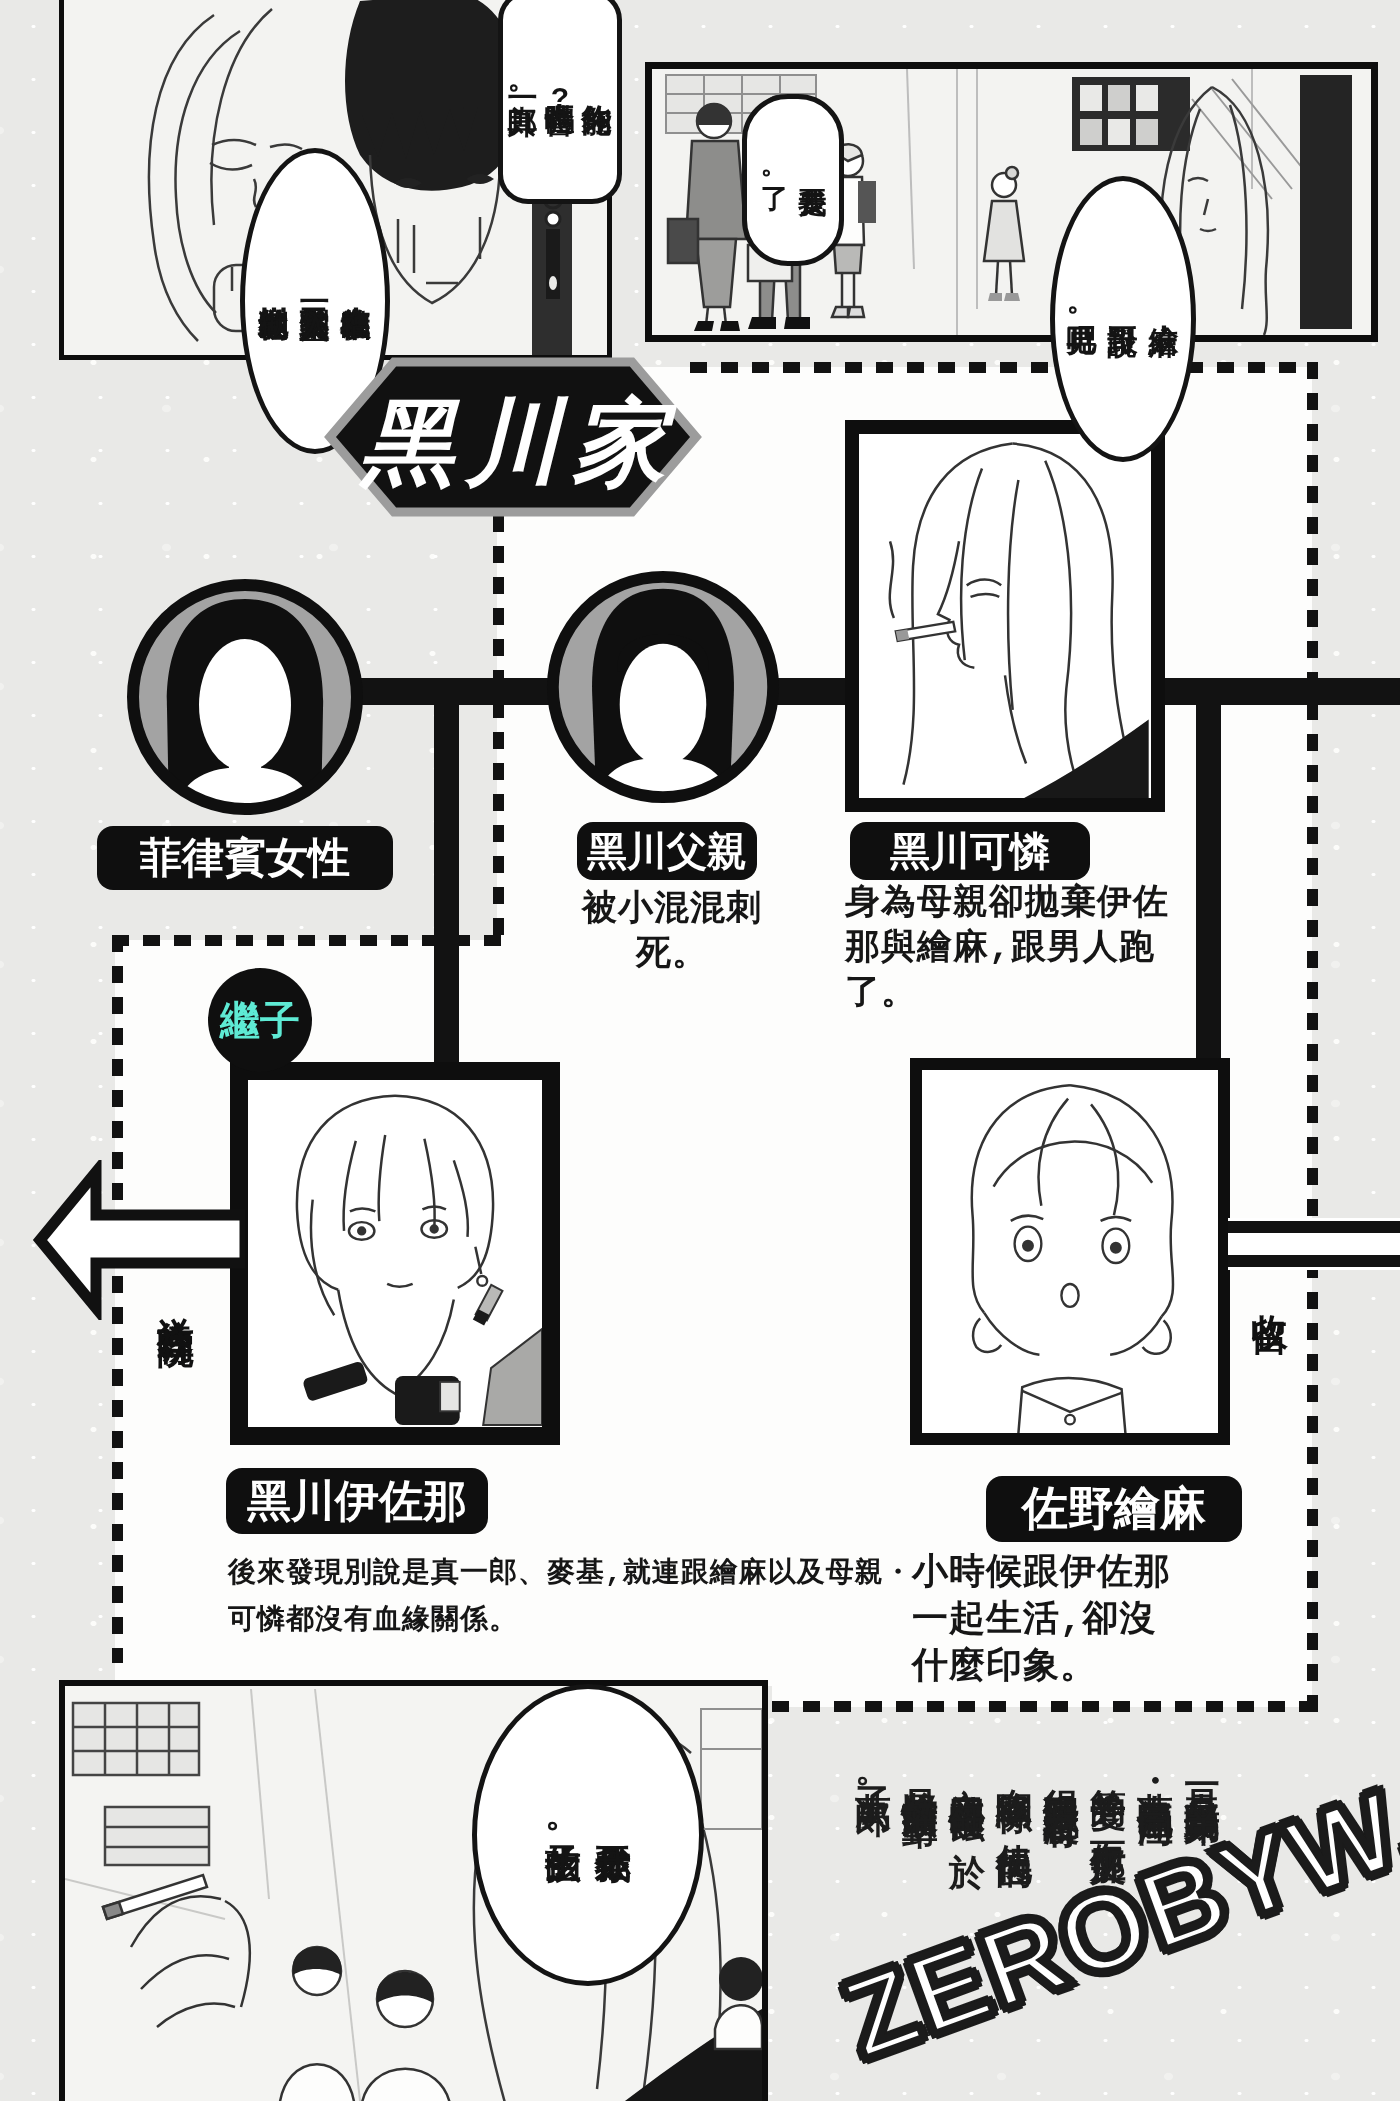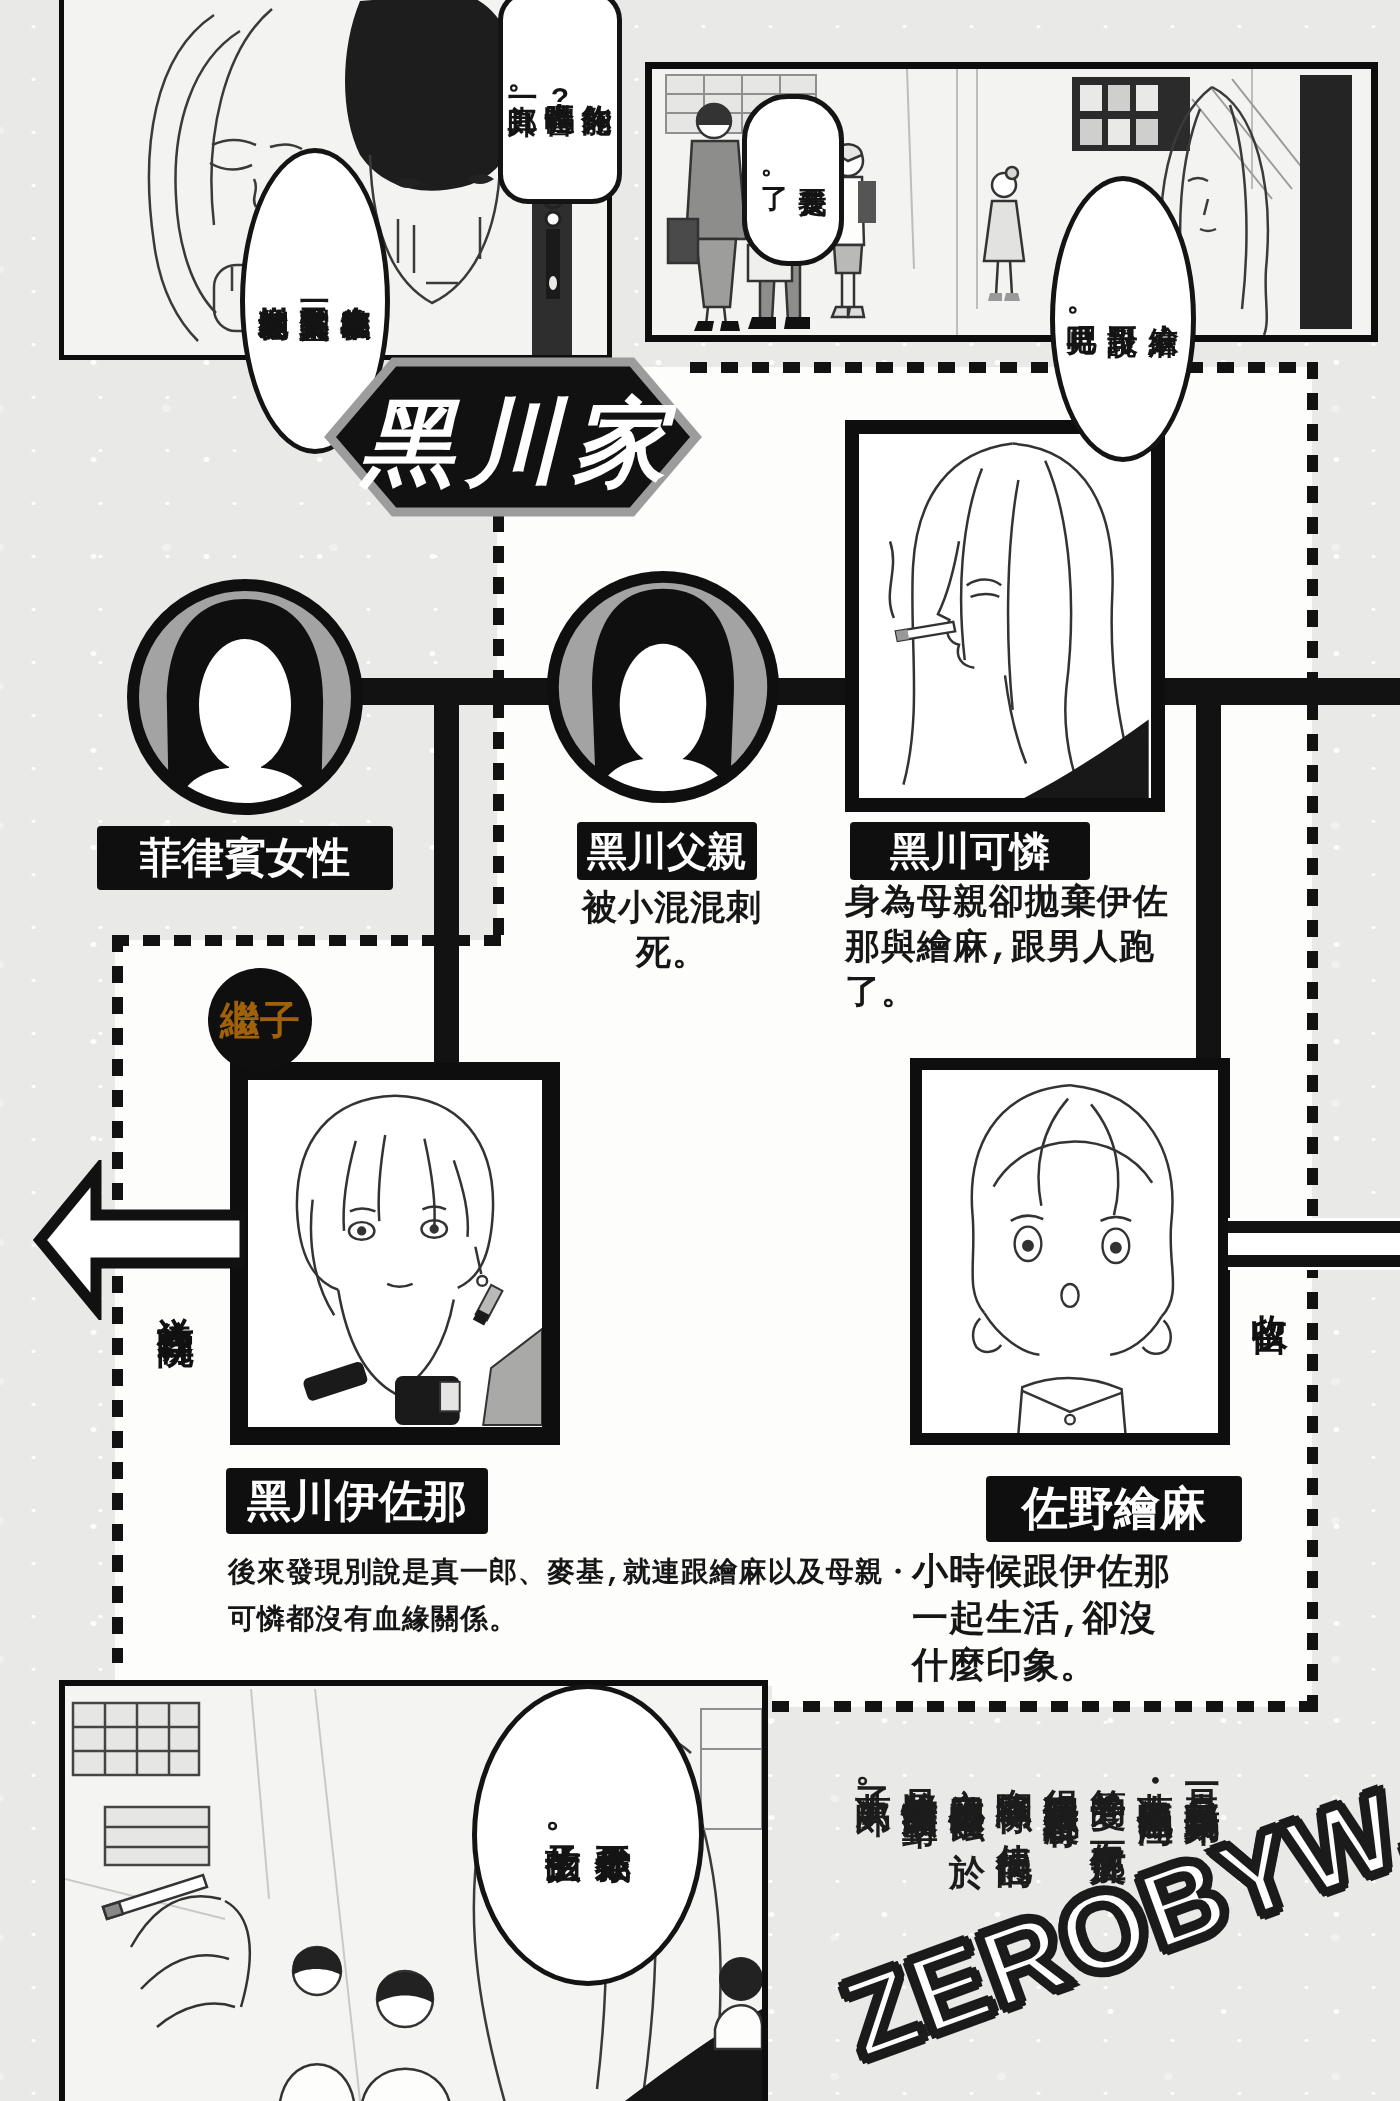--- a/index.html
+++ b/index.html
@@ -17,32 +17,32 @@
   .abs{position:absolute;}
   .white-rect{position:absolute;background:#fdfdfc;}
   .dash-h{position:absolute;height:11px;background:repeating-linear-gradient(to right,#121212 0 17px,transparent 17px 31px);}
   .dash-v{position:absolute;width:11px;background:repeating-linear-gradient(to bottom,#121212 0 17px,transparent 17px 31px);}
   .conn{position:absolute;background:#121212;}
   .panel{position:absolute;background:#f4f4f2;border:6px solid #0d0d0d;overflow:hidden;}
   .panel svg{position:absolute;left:0;top:0;width:100%;height:100%;}
   .bubble{position:absolute;background:#ffffff;border:5px solid #141414;display:flex;align-items:center;justify-content:center;z-index:6;}
   .vtext{writing-mode:vertical-rl;text-orientation:upright;white-space:pre-line;}
   .bubble .vtext{font-weight:bold;color:#141414;}
-  .name-pill{position:absolute;background:#0f0f0f;border-radius:4px;color:#ffffff;
+  .name-pill{position:absolute;background:#0f0f0f;border-radius:16px;color:#ffffff;
     display:flex;align-items:center;justify-content:center;font-weight:bold;z-index:5;}
   .desc{position:absolute;color:#161616;font-family:Liberation Mono, monospace;font-weight:bold;
     font-size:35px;line-height:45px;letter-spacing:1px;z-index:5;}
   .portrait{position:absolute;background:#ffffff;border:14px solid #0e0e0e;overflow:hidden;z-index:4;}
   .portrait svg{position:absolute;left:0;top:0;width:100%;height:100%;}
   .avatar{position:absolute;z-index:3;}
   .sidetext{position:absolute;font-weight:bold;color:#111;font-size:37px;letter-spacing:3px;z-index:6;}
   .hexwrap{position:absolute;z-index:7;font-style:italic;}
   .hex-title{position:absolute;width:100%;text-align:center;color:#fff;font-family:"Liberation Serif",serif;
     font-weight:bold;font-size:94px;letter-spacing:12px;top:26px;left:6px;}
-  .circle-badge{position:absolute;background:#0f0f0f;border-radius:50%;color:#a16207;display:flex;
+  .circle-badge{position:absolute;background:#0f0f0f;border-radius:50%;color:#5eead4;display:flex;
     align-items:center;justify-content:center;font-weight:bold;z-index:8;}
   .caption{position:absolute;writing-mode:vertical-rl;text-orientation:upright;white-space:pre-line;
     font-family:"Liberation Serif",serif;font-weight:bold;color:#1c1c1c;
     font-size:36px;line-height:47px;letter-spacing:3px;z-index:5;}
   .watermark{position:absolute;left:830px;top:1850px;width:640px;text-align:center;
     transform:rotate(-20deg);font-weight:bold;font-size:112px;letter-spacing:1px;color:#ffffff;
     -webkit-text-stroke:8px #1b1b1b;
     text-shadow:4px 4px 0 #1b1b1b,-4px -4px 0 #1b1b1b,4px -4px 0 #1b1b1b,-4px 4px 0 #1b1b1b,
       6px 0 0 #1b1b1b,-6px 0 0 #1b1b1b,0 6px 0 #1b1b1b,0 -6px 0 #1b1b1b;
     z-index:40;}

